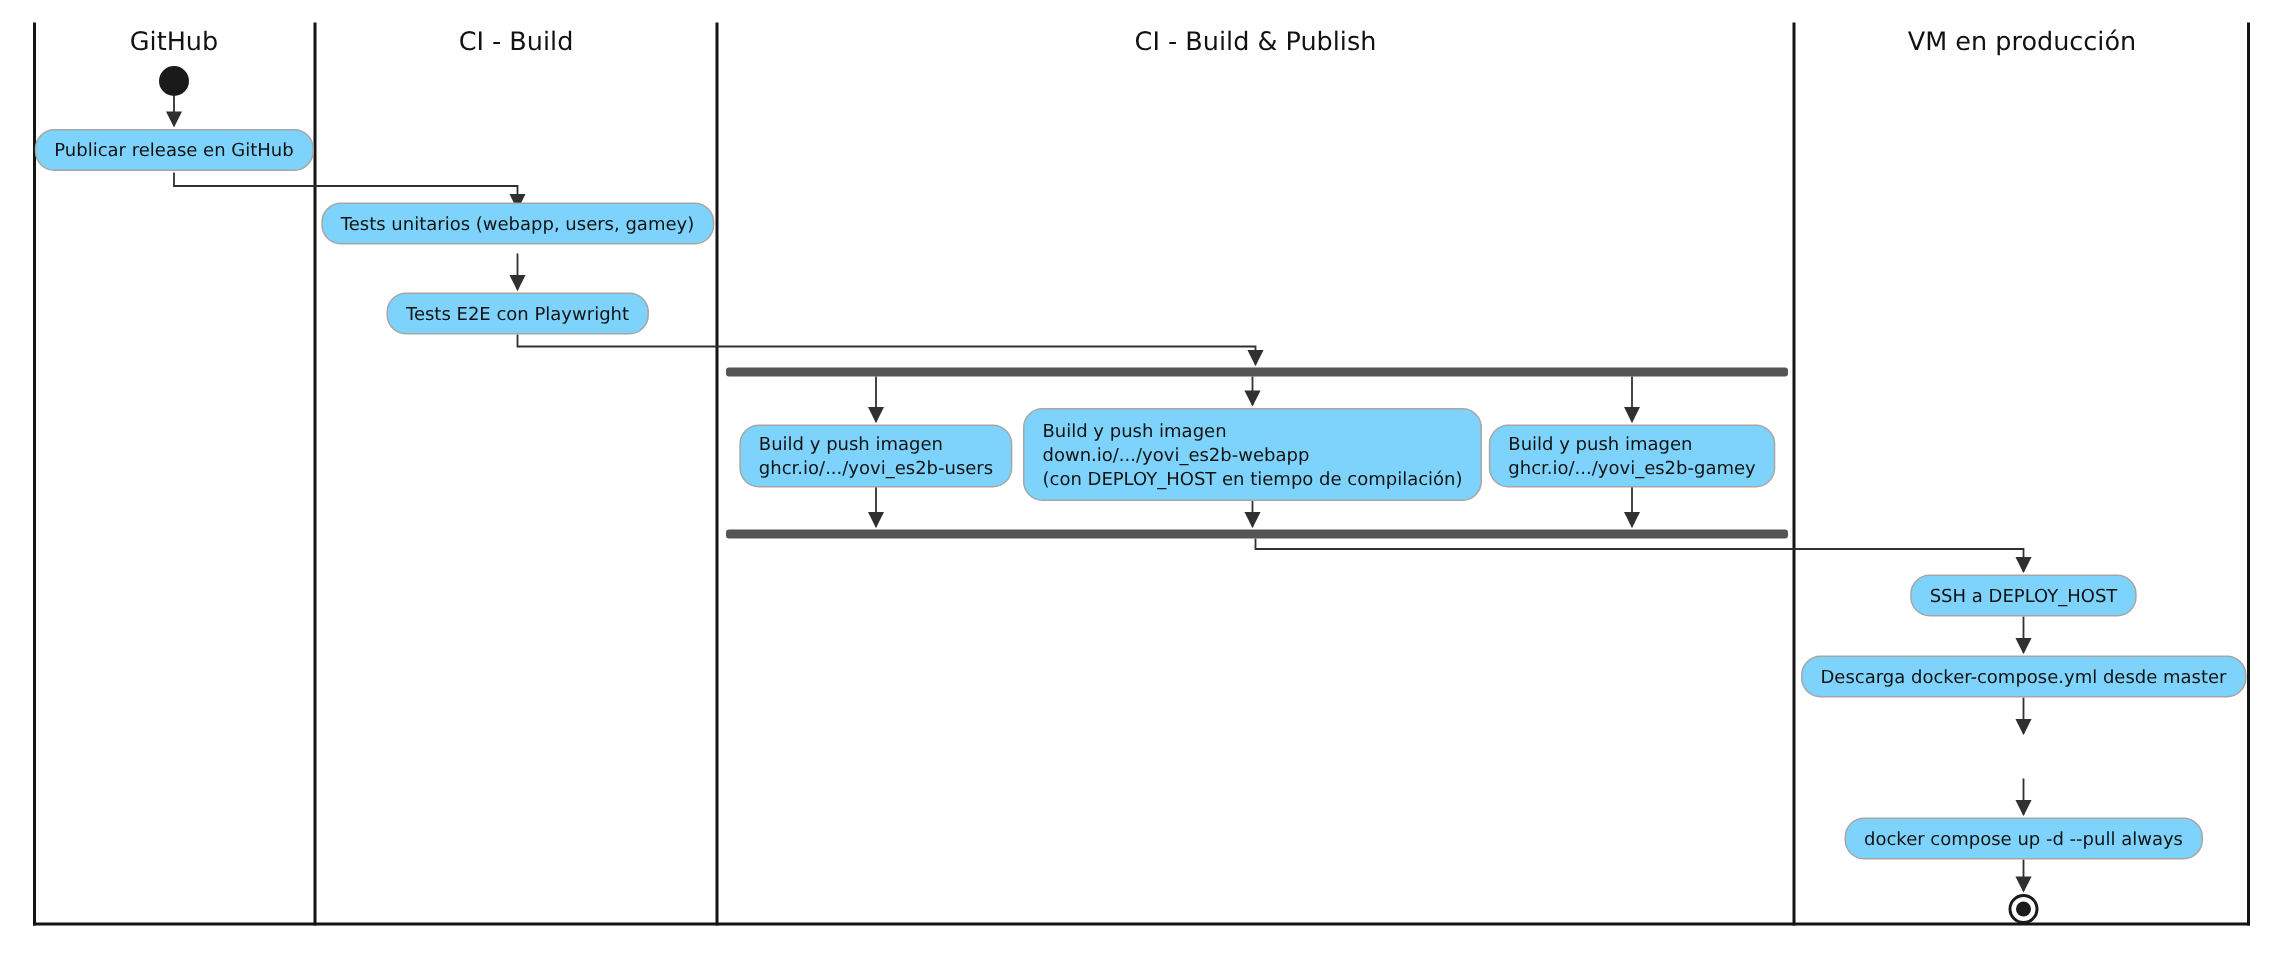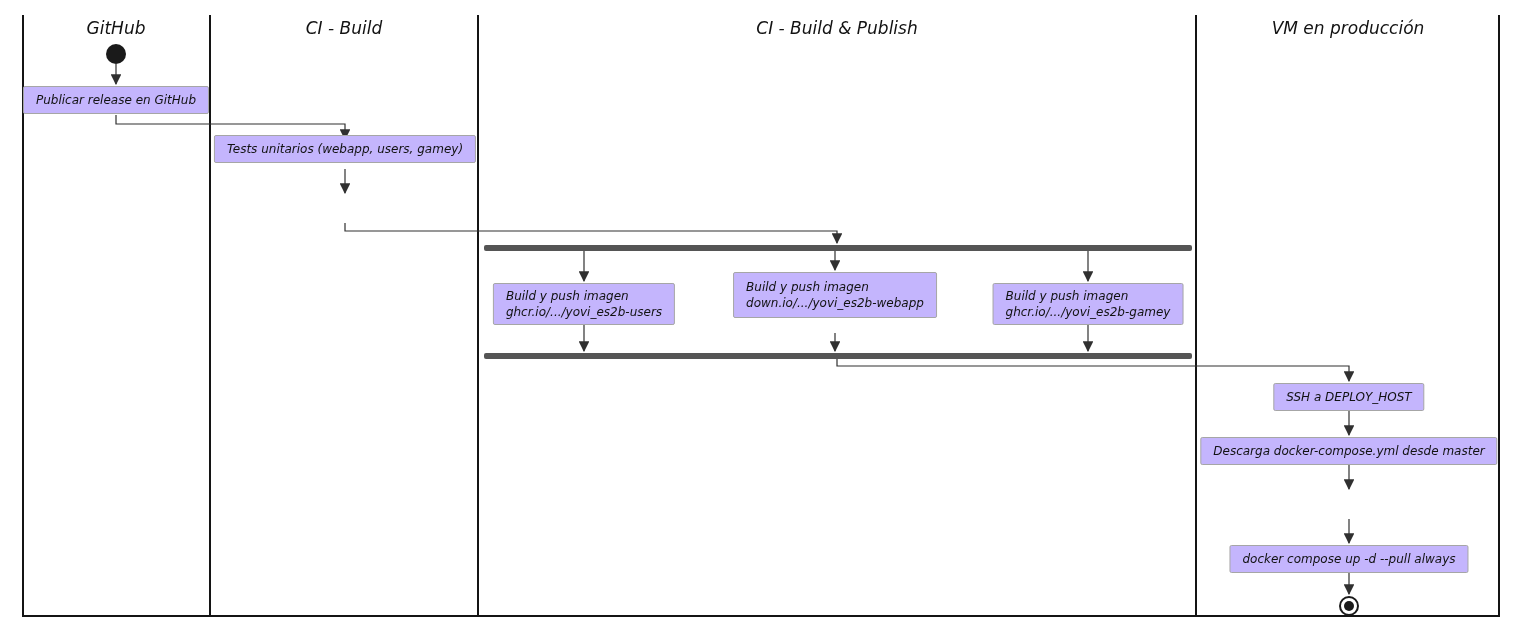--- a/index.html
+++ b/index.html
@@ -5,21 +5,20 @@
   * { margin: 0; padding: 0; box-sizing: border-box; }
   html, body { background: #ffffff; }
   body { font-family: "DejaVu Sans", sans-serif; }
 
   #canvas {
     position: relative;
     width: 1527px;
     height: 637px;
     background: #ffffff;
     overflow: hidden;
-    font-style: italic;
   }
 
   .vline {
     position: absolute;
     width: 2px;
     top: 15px;
     height: 602px;
     background: #141414;
   }
   .hline {
@@ -32,23 +31,23 @@
     position: absolute;
     transform: translateX(-50%);
     font-size: 17px;
     color: #121212;
     white-space: nowrap;
   }
 
   .activity {
     position: absolute;
     transform: translateX(-50%);
-    background: #c4b5fd;
+    background: #7dd3fc;
     border: 1.5px solid #A6A6A6;
-    border-radius: 2px;
+    border-radius: 13px;
     display: flex;
     align-items: center;
     justify-content: center;
     font-size: 12px;
     color: #121212;
     padding: 0 12px;
     white-space: nowrap;
   }
   .activity.single { height: 28px; }
   .activity.two-line { padding: 4px 12px; }
@@ -141,34 +140,38 @@
 
   <div class="start-node" style="left:116px; top:44px"></div>
 
   <div class="activity single" style="left:116px; top:86px">
     <span>Publicar release en GitHub</span>
   </div>
 
   <div class="activity single" style="left:345px; top:135px">
     <span>Tests unitarios (webapp, users, gamey)</span>
   </div>
+  <div class="activity single" style="left:345px; top:195px">
+    <span>Tests E2E con Playwright</span>
+  </div>
 
   <div class="bar" style="left:484px; top:245px; width:708px"></div>
 
   <div class="activity two-line" style="left:584px; top:283px">
     <div class="lines">
       <span class="line">Build y push imagen</span>
       <span class="line">ghcr.io/.../yovi_es2b-users</span>
     </div>
   </div>
 
   <div class="activity three-line" style="left:835px; top:272px">
     <div class="lines">
       <span class="line">Build y push imagen</span>
       <span class="line">down.io/.../yovi_es2b-webapp</span>
+      <span class="line">(con DEPLOY_HOST en tiempo de compilación)</span>
     </div>
   </div>
 
   <div class="activity two-line" style="left:1088px; top:283px">
     <div class="lines">
       <span class="line">Build y push imagen</span>
       <span class="line">ghcr.io/.../yovi_es2b-gamey</span>
     </div>
   </div>
 

